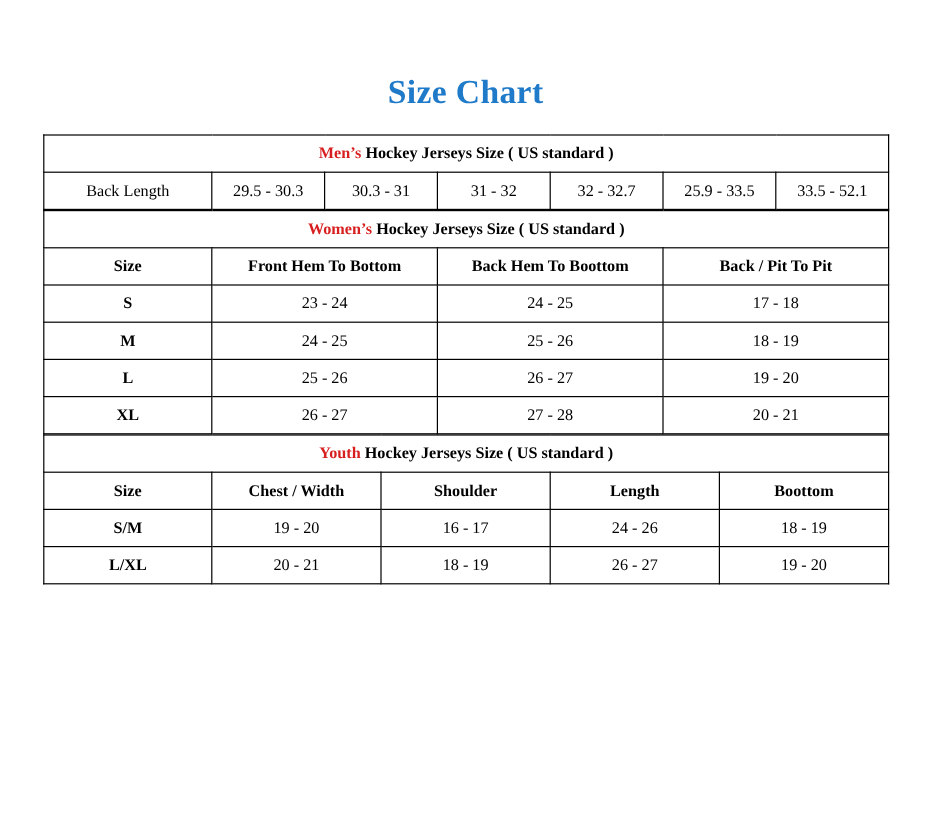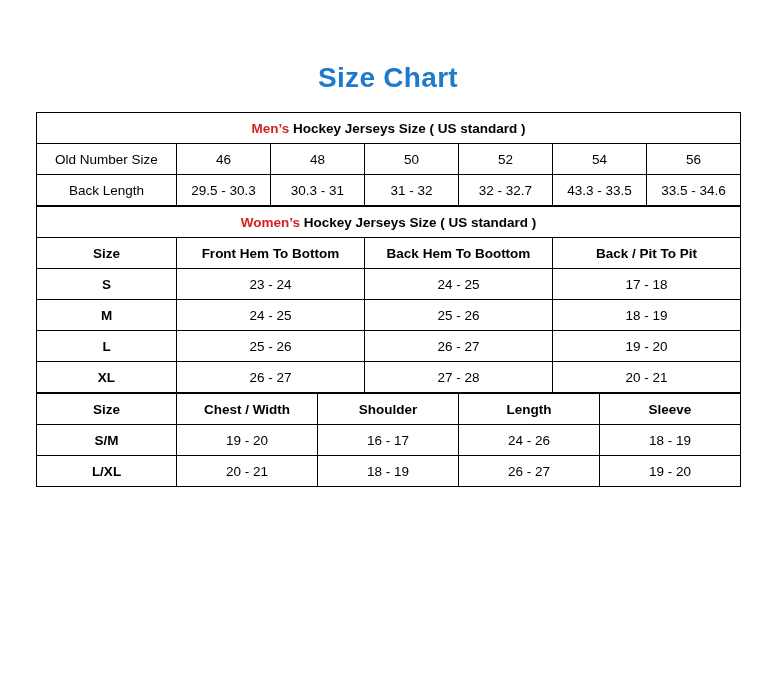--- a/index.html
+++ b/index.html
@@ -11,20 +11,21 @@
     height: 692px;
     background: #ffffff;
     font-family: "Liberation Sans", sans-serif;
     color: #000000;
   }
   .page {
     position: relative;
     width: 776px;
     height: 692px;
     box-sizing: border-box;
+    font-family: Liberation Serif, serif;
   }
   .title {
     text-align: center;
     color: #1f7ac9;
     font-size: 28px;
     font-weight: bold;
     padding-top: 62px;
     padding-bottom: 18px;
     letter-spacing: 0.3px;
   }
@@ -82,36 +83,27 @@
         <col style="width:94px">
         <col style="width:94px">
         <col style="width:94px">
         <col style="width:94px">
       </colgroup>
       <tbody>
         <tr>
           <td class="section-head" colspan="7"><span class="hl-men">Men’s</span><span> Hockey Jerseys Size ( US standard )</span></td>
         </tr>
         <tr>
-          <td class="row-label">Old Number Size</td>
-          <td>46</td>
-          <td>48</td>
-          <td>50</td>
-          <td>52</td>
-          <td>54</td>
-          <td>56</td>
-        </tr>
-        <tr>
           <td class="row-label">Back Length</td>
           <td>29.5 - 30.3</td>
           <td>30.3 - 31</td>
           <td>31 - 32</td>
           <td>32 - 32.7</td>
-          <td>43.3 - 33.5</td>
-          <td>33.5 - 34.6</td>
+          <td>25.9 - 33.5</td>
+          <td>33.5 - 52.1</td>
         </tr>
       </tbody>
     </table>
 
     <table class="size-table">
       <colgroup>
         <col style="width:140px">
         <col style="width:188px">
         <col style="width:188px">
         <col style="width:188px">
@@ -156,25 +148,28 @@
     <table class="size-table">
       <colgroup>
         <col style="width:140px">
         <col style="width:141px">
         <col style="width:141px">
         <col style="width:141px">
         <col style="width:141px">
       </colgroup>
       <tbody>
         <tr>
+          <td class="section-head" colspan="5"><span class="hl-youth">Youth</span><span> Hockey Jerseys Size ( US standard )</span></td>
+        </tr>
+        <tr>
           <td class="col-head">Size</td>
           <td class="col-head">Chest / Width</td>
           <td class="col-head">Shoulder</td>
           <td class="col-head">Length</td>
-          <td class="col-head">Sleeve</td>
+          <td class="col-head">Boottom</td>
         </tr>
         <tr>
           <td class="row-label-bold">S/M</td>
           <td>19 - 20</td>
           <td>16 - 17</td>
           <td>24 - 26</td>
           <td>18 - 19</td>
         </tr>
         <tr>
           <td class="row-label-bold">L/XL</td>

